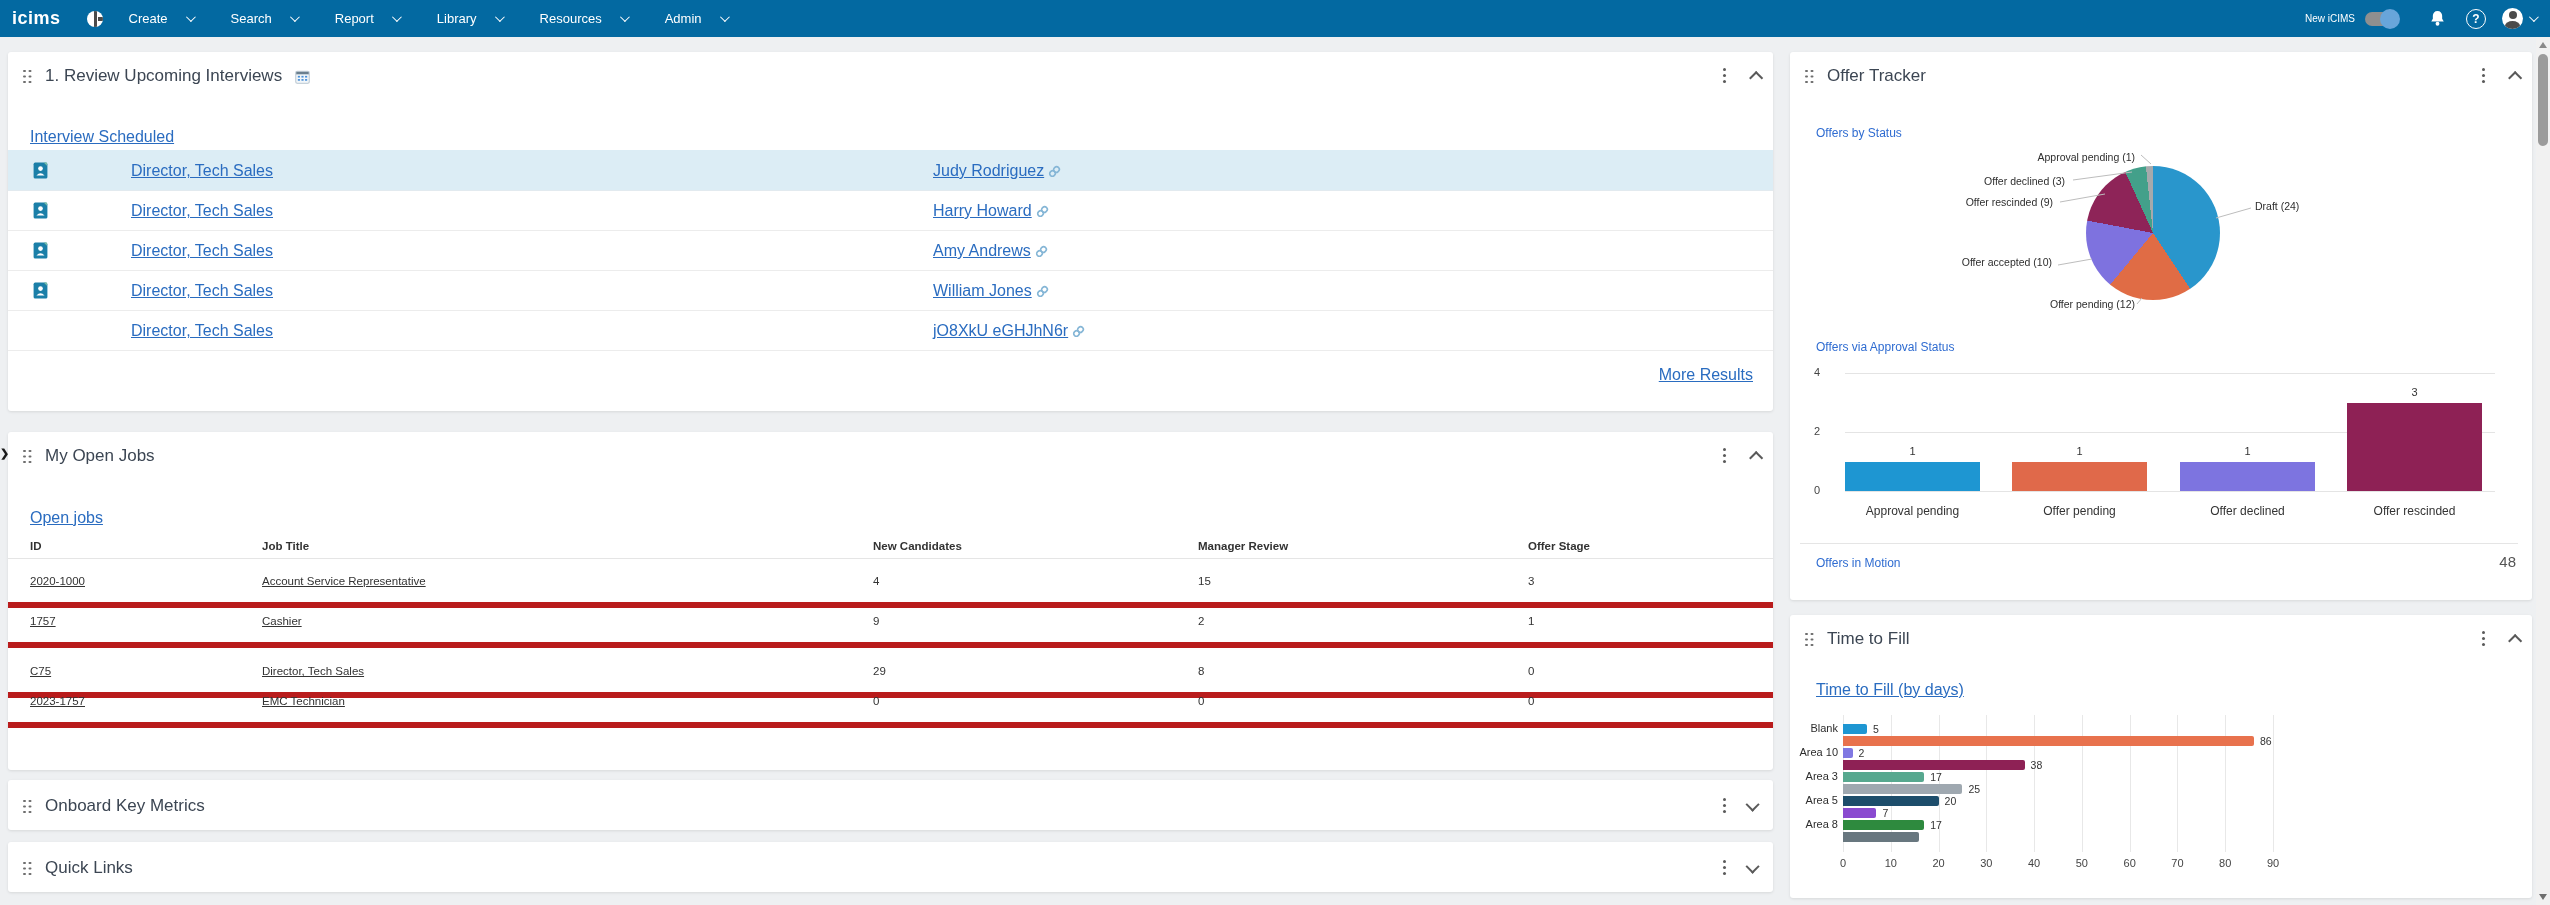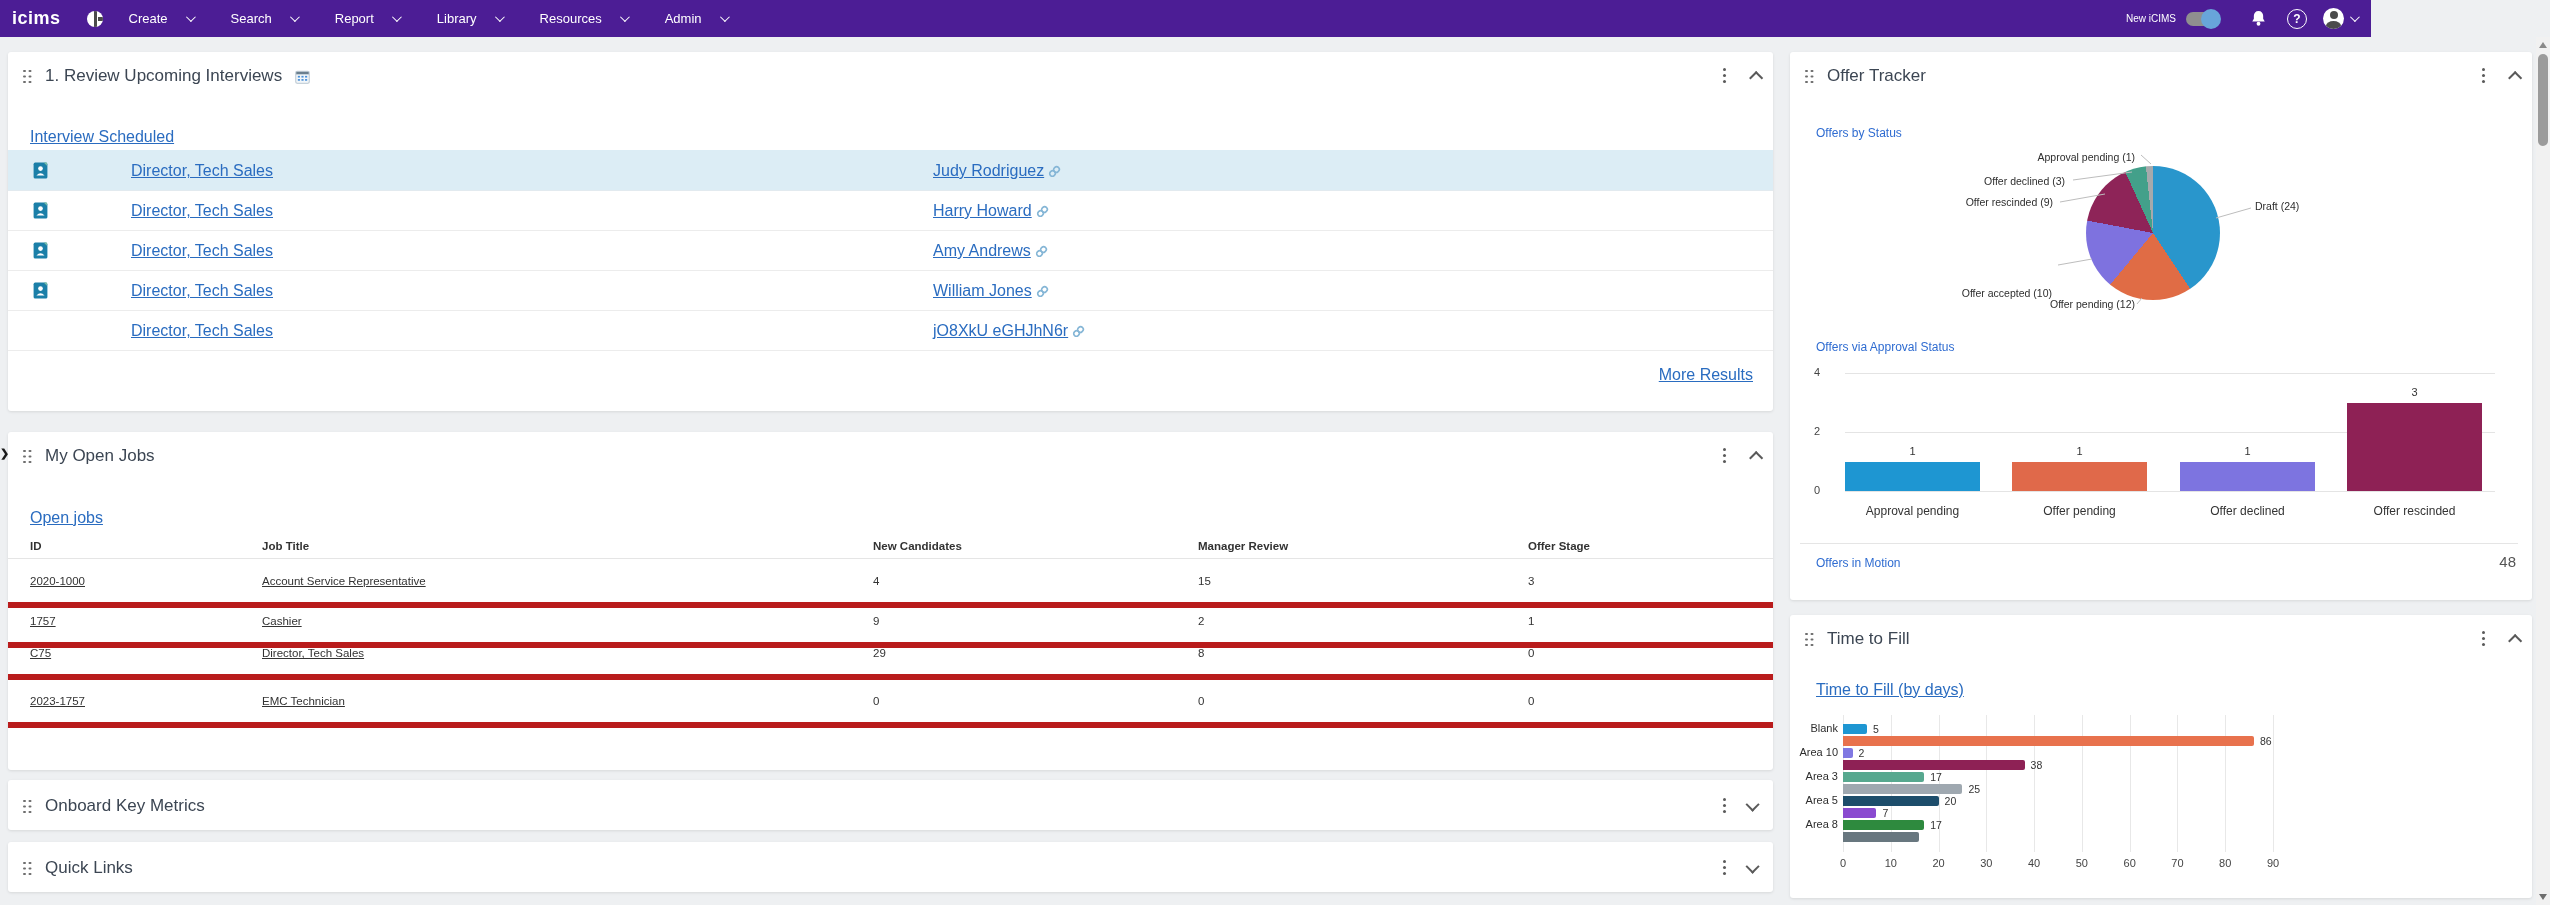--- a/index.html
+++ b/index.html
@@ -1,20 +1,20 @@
 <!DOCTYPE html>
 <html><head>
 <meta charset="utf-8">
 <style>
   html,body{margin:0;padding:0}
   body{width:2550px;height:905px;position:relative;overflow:hidden;background:#eef0f2;
        font-family:"Liberation Sans", sans-serif;-webkit-font-smoothing:antialiased}
   a{text-decoration:none}
   
-  .navbar{position:absolute;left:0;top:0;width:2371px;height:37px;background:#4c1d95;
+  .navbar{position:absolute;left:0;top:0;width:2550px;height:37px;background:#0369a1;
           display:flex;align-items:center;color:#fff;font-size:13px}
   .logo{font-weight:bold;font-size:18px;letter-spacing:.5px;margin-left:12px;color:#fff}
   .logo-mark{width:16px;height:16px;border-radius:50%;background:#fff;margin-left:26px;position:relative;overflow:hidden}
   .logo-mark::before{content:"";position:absolute;left:7px;top:0;width:3px;height:16px;background:#4b4b4b}
   .logo-mark::after{content:"";position:absolute;left:11px;top:6px;width:5px;height:4px;background:#4b4b4b}
   .menus{display:flex;gap:38px;margin-left:26px}
   .menu-item{display:flex;align-items:center;gap:18px;cursor:pointer}
   .chev-w{width:6px;height:6px;border-right:1.5px solid #fff;border-bottom:1.5px solid #fff;
           transform:rotate(45deg) translateY(-2px);display:inline-block}
   .nav-right{margin-left:auto;display:flex;align-items:center;padding-right:14px}
@@ -255,21 +255,21 @@
         <span class="jcell" style="left: 1190px;">15</span>
         <span class="jcell" style="left: 1520px;">3</span>
       </div>
       <div class="jrow" style="top: 170px;">
         <a class="slink jcell" style="left: 22px;">1757</a>
         <a class="slink jcell" style="left: 254px;">Cashier</a>
         <span class="jcell" style="left: 865px;">9</span>
         <span class="jcell" style="left: 1190px;">2</span>
         <span class="jcell" style="left: 1520px;">1</span>
       </div>
-      <div class="jrow" style="top: 202px;">
+      <div class="jrow" style="top: 220px;">
         <a class="slink jcell" style="left: 22px;">C75</a>
         <a class="slink jcell" style="left: 254px;">Director, Tech Sales</a>
         <span class="jcell" style="left: 865px;">29</span>
         <span class="jcell" style="left: 1190px;">8</span>
         <span class="jcell" style="left: 1520px;">0</span>
       </div>
       <div class="jrow" style="top: 250px;">
         <a class="slink jcell" style="left: 22px;">2023-1757</a>
         <a class="slink jcell" style="left: 254px;">EMC Technician</a>
         <span class="jcell" style="left: 865px;">0</span>
@@ -317,21 +317,21 @@
         <line x1="361" y1="112" x2="351" y2="103" stroke="#bdbdbd" stroke-width="1"></line>
         <line x1="342" y1="120" x2="283" y2="128" stroke="#bdbdbd" stroke-width="1"></line>
         <line x1="315" y1="142" x2="270" y2="150" stroke="#bdbdbd" stroke-width="1"></line>
         <line x1="426" y1="166" x2="461" y2="156" stroke="#bdbdbd" stroke-width="1"></line>
         <line x1="302" y1="207" x2="268" y2="213" stroke="#bdbdbd" stroke-width="1"></line>
         <line x1="352" y1="246" x2="347" y2="252" stroke="#bdbdbd" stroke-width="1"></line>
       </svg>
     <div id="pie-labels">
         <div class="pie-label" style="left: 465px; top: 148px;">Draft (24)</div>
         <div class="pie-label" style="right: 397px; top: 246px;">Offer pending (12)</div>
-        <div class="pie-label" style="right: 480px; top: 204px; margin-top: 31px;">Offer accepted (10)</div>
+        <div class="pie-label" style="right: 480px; top: 204px;">Offer accepted (10)</div>
         <div class="pie-label" style="right: 479px; top: 144px;">Offer rescinded (9)</div>
         <div class="pie-label" style="right: 467px; top: 123px;">Offer declined (3)</div>
         <div class="pie-label" style="right: 397px; top: 99px;">Approval pending (1)</div>
       </div>
   </div>
   <a class="hlink sec-label" style="left:26px;top:288px">Offers via Approval Status</a>
   <div id="vbar-area">
       <div class="gridline-h" style="left: 55px; top: 321px; width: 650px;"></div>
       <span class="ytick" style="left: 24px; top: 314px;">4</span>
       <div class="gridline-h" style="left: 55px; top: 380px; width: 650px;"></div>

